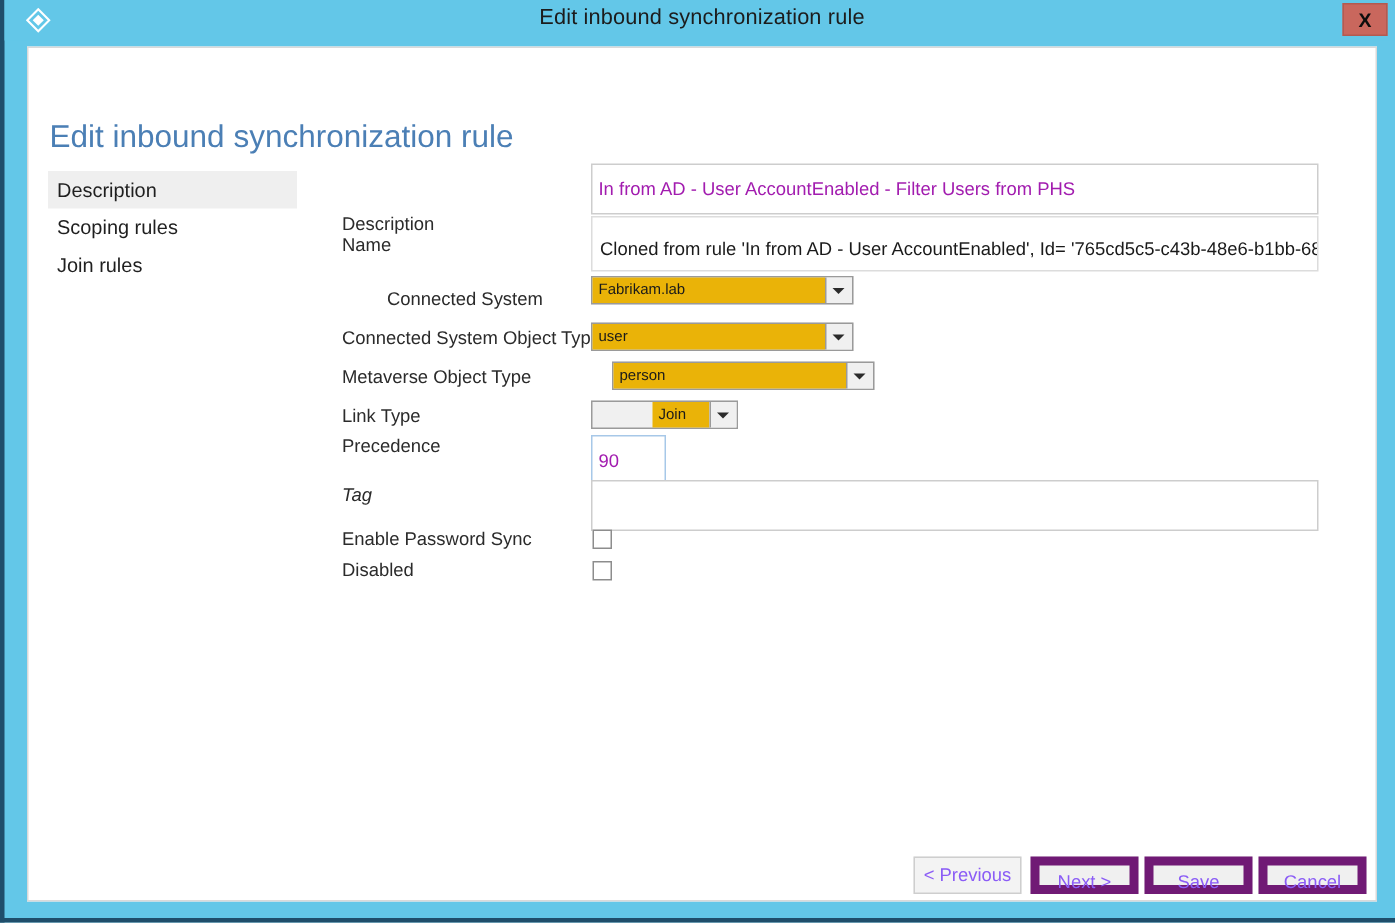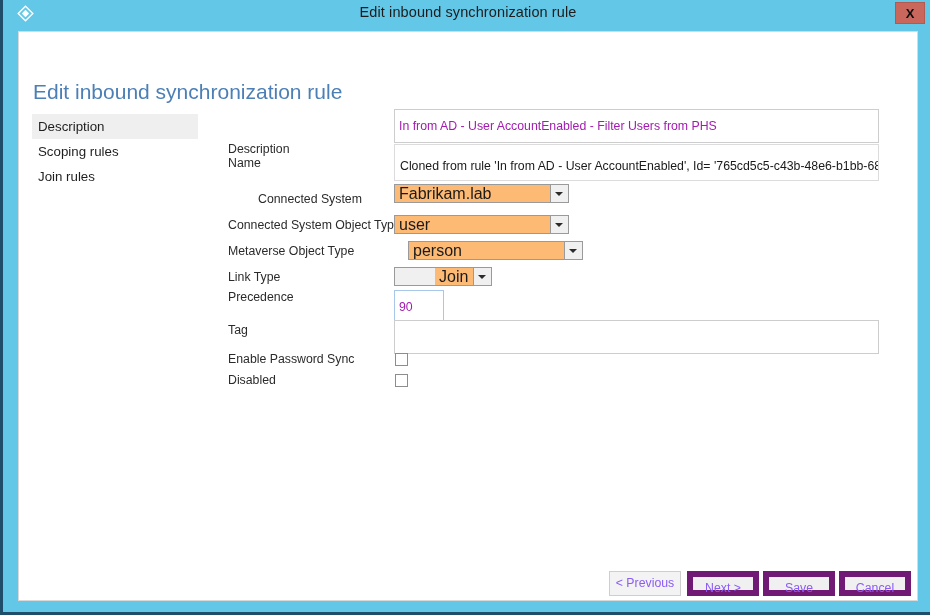--- a/index.html
+++ b/index.html
@@ -157,25 +157,25 @@
     height: 19px;
     background: #f0f0f0;
     border: 1px solid #9a9a9a;
     box-sizing: border-box;
     display: flex;
     align-items: stretch;
     cursor: pointer;
   }
   .combo-value {
     flex: 1 1 auto;
-    font-size: 16px;
+    font-size: 10px;
     color: #1a1a1a;
     line-height: 17px;
     padding-left: 4px;
-    background: #fdba74;
+    background: #eab308;
     overflow: hidden;
     white-space: nowrap;
   }
   .combo-arrow {
     flex: 0 0 17px;
     width: 17px;
     background: #f0f0f0;
     border-left: 1px solid #9a9a9a;
     position: relative;
   }
@@ -276,21 +276,21 @@
 
       <div class="lbl" style="left:209px; top:238px;">Link Type</div>
       <div class="combo" style="left:375px; top:235px; width:98px;padding-left:40px;">
         <div class="combo-value">Join</div>
         <div class="combo-arrow"></div>
       </div>
 
       <div class="lbl" style="left:209px; top:258px;">Precedence</div>
       <input class="txt field focused" type="text" style="left: 375px; top: 258px; width: 50px; height: 22px;" value="90">
 
-      <div class="lbl" style="left:209px; top:291px;">Tag</div>
+      <div class="lbl" style="left:209px; top:291px;font-style:italic;">Tag</div>
       <input class="txt field" type="text" style="left: 375px; top: 288px; width: 485px; height: 23px;" value="">
 
       <div class="lbl" style="left:209px; top:320px;">Enable Password Sync</div>
       <div class="chk" style="left:376px; top:321px;"></div>
 
       <div class="lbl" style="left:209px; top:341px;">Disabled</div>
       <div class="chk" style="left:376px; top:342px;"></div>
 
       <div class="btn disabled" style="left:590px; top:539px; width:72px;">&lt; Previous</div>
       <div class="btn" style="left:668px; top:539px; width:72px;">Next &gt;</div>

